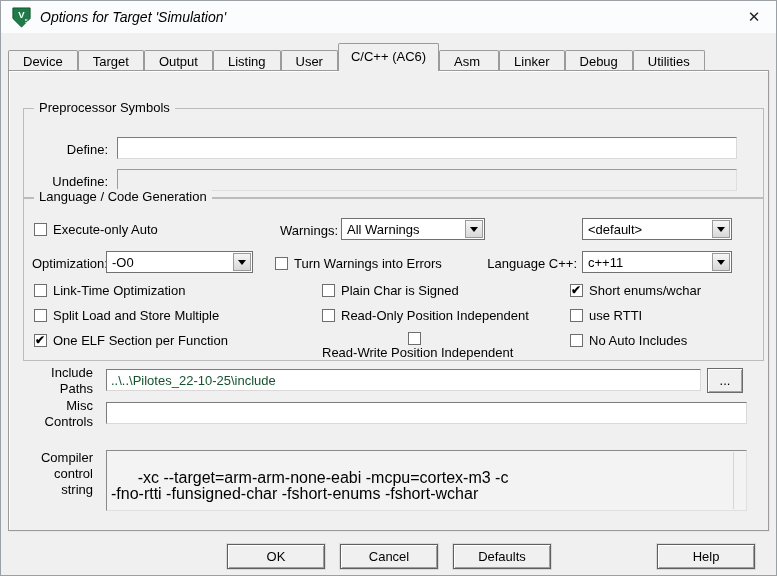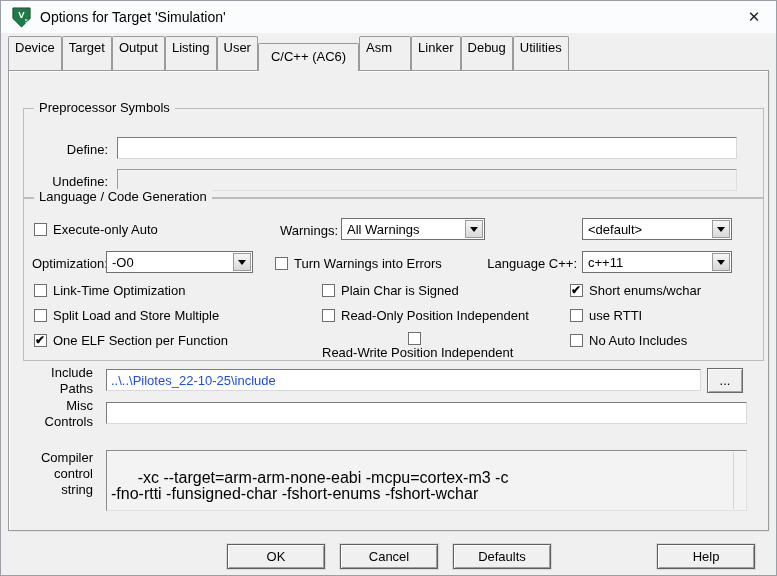--- a/index.html
+++ b/index.html
@@ -4,26 +4,26 @@
 <style>
   html,body{margin:0;padding:0;background:#d8d8d8;}
   .window{
     position:relative;width:777px;height:576px;background:#f0f0f0;
     font-family:"Liberation Sans",sans-serif;font-size:13px;color:#000;
     box-shadow:inset 0 0 0 1px #9aa0a6;overflow:hidden;
   }
   
   .titlebar{position:absolute;left:1px;top:1px;right:1px;height:32px;background:#fbfcfd;display:flex;align-items:center;}
   .app-icon{width:21px;height:21px;margin-left:10px;flex:0 0 auto;}
-  .title-text{margin-left:8px;font-size:14px;}
+  .title-text{margin-left:8px;font-size:14px;font-style:italic;}
   .close-btn{position:absolute;right:0;top:0;width:44px;height:32px;display:flex;align-items:center;justify-content:center;font-size:15px;color:#222;cursor:default;}
   
   .tabbar{position:absolute;left:8px;top:43px;height:27px;display:flex;align-items:flex-end;z-index:4;}
   .tab{
-    height:34px;line-height:21px;padding:0 6px;background:#f0f0f0;
+    height:20px;line-height:21px;padding:0 14px;background:#f0f0f0;
     border:1px solid #9b9b9b;border-bottom:none;border-radius:2px 2px 0 0;
     margin-right:0;box-sizing:border-box;white-space:nowrap;cursor:default;
   }
   .tab.wide{padding-right:18px;}
   .tab.selected{
     height:28px;line-height:25px;margin-bottom:-1px;z-index:6;position:relative;
     padding:0 12px;background:#f0f0f0;border:1px solid #9b9b9b;border-bottom:none;
     box-shadow:0 2px 0 #f0f0f0;
   }
   
@@ -34,21 +34,21 @@
   }
   
   .group{position:absolute;border:1px solid #bcbcbc;box-sizing:border-box;}
   .legend{position:absolute;top:-9px;left:10px;background:#f0f0f0;padding:0 5px;line-height:16px;}
   
   .lbl{position:absolute;line-height:16px;white-space:nowrap;}
   .lbl.r{text-align:right;white-space:normal;}
   .tb{
     position:absolute;height:22px;box-sizing:border-box;background:#fff;
     border:1px solid #7b7b7b;border-right-color:#d9d9d9;border-bottom-color:#d9d9d9;
-    padding:0 4px;font-family:"Liberation Sans",sans-serif;font-size:13px;color:#1d4ed8;outline:none;
+    padding:0 4px;font-family:"Liberation Sans",sans-serif;font-size:13px;color:#14532d;outline:none;
   }
   .tb:disabled{background:#f0f0f0;color:#6d6d6d;border-color:#9c9c9c #dedede #dedede #9c9c9c;}
   .combo{
     position:absolute;height:22px;box-sizing:border-box;background:#fff;
     border:1px solid #707070;cursor:default;
   }
   .combo .txt{position:absolute;left:5px;top:2px;line-height:17px;white-space:nowrap;}
   .combo .btn{
     position:absolute;right:1px;top:1px;bottom:1px;width:18px;
     background:linear-gradient(#f6f6f6,#d8d8d8);border:1px solid #9a9a9a;box-sizing:border-box;

